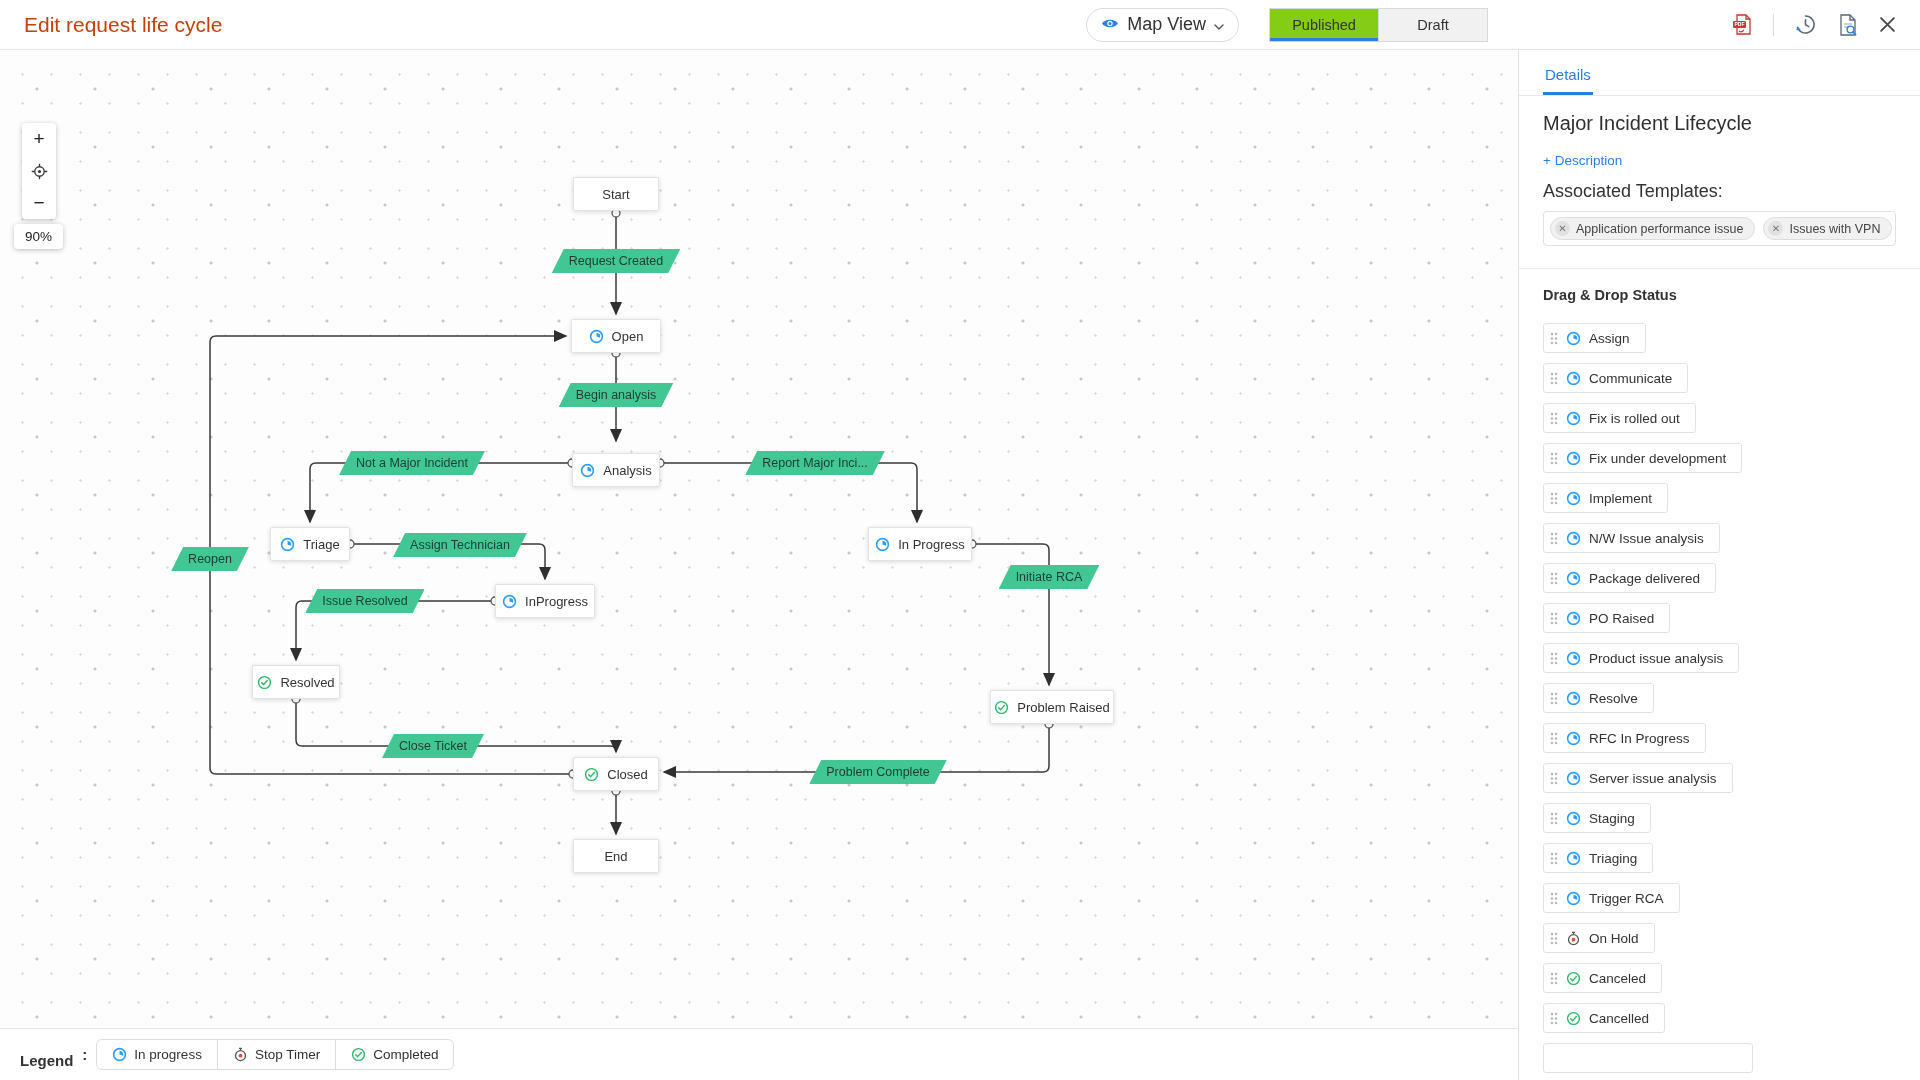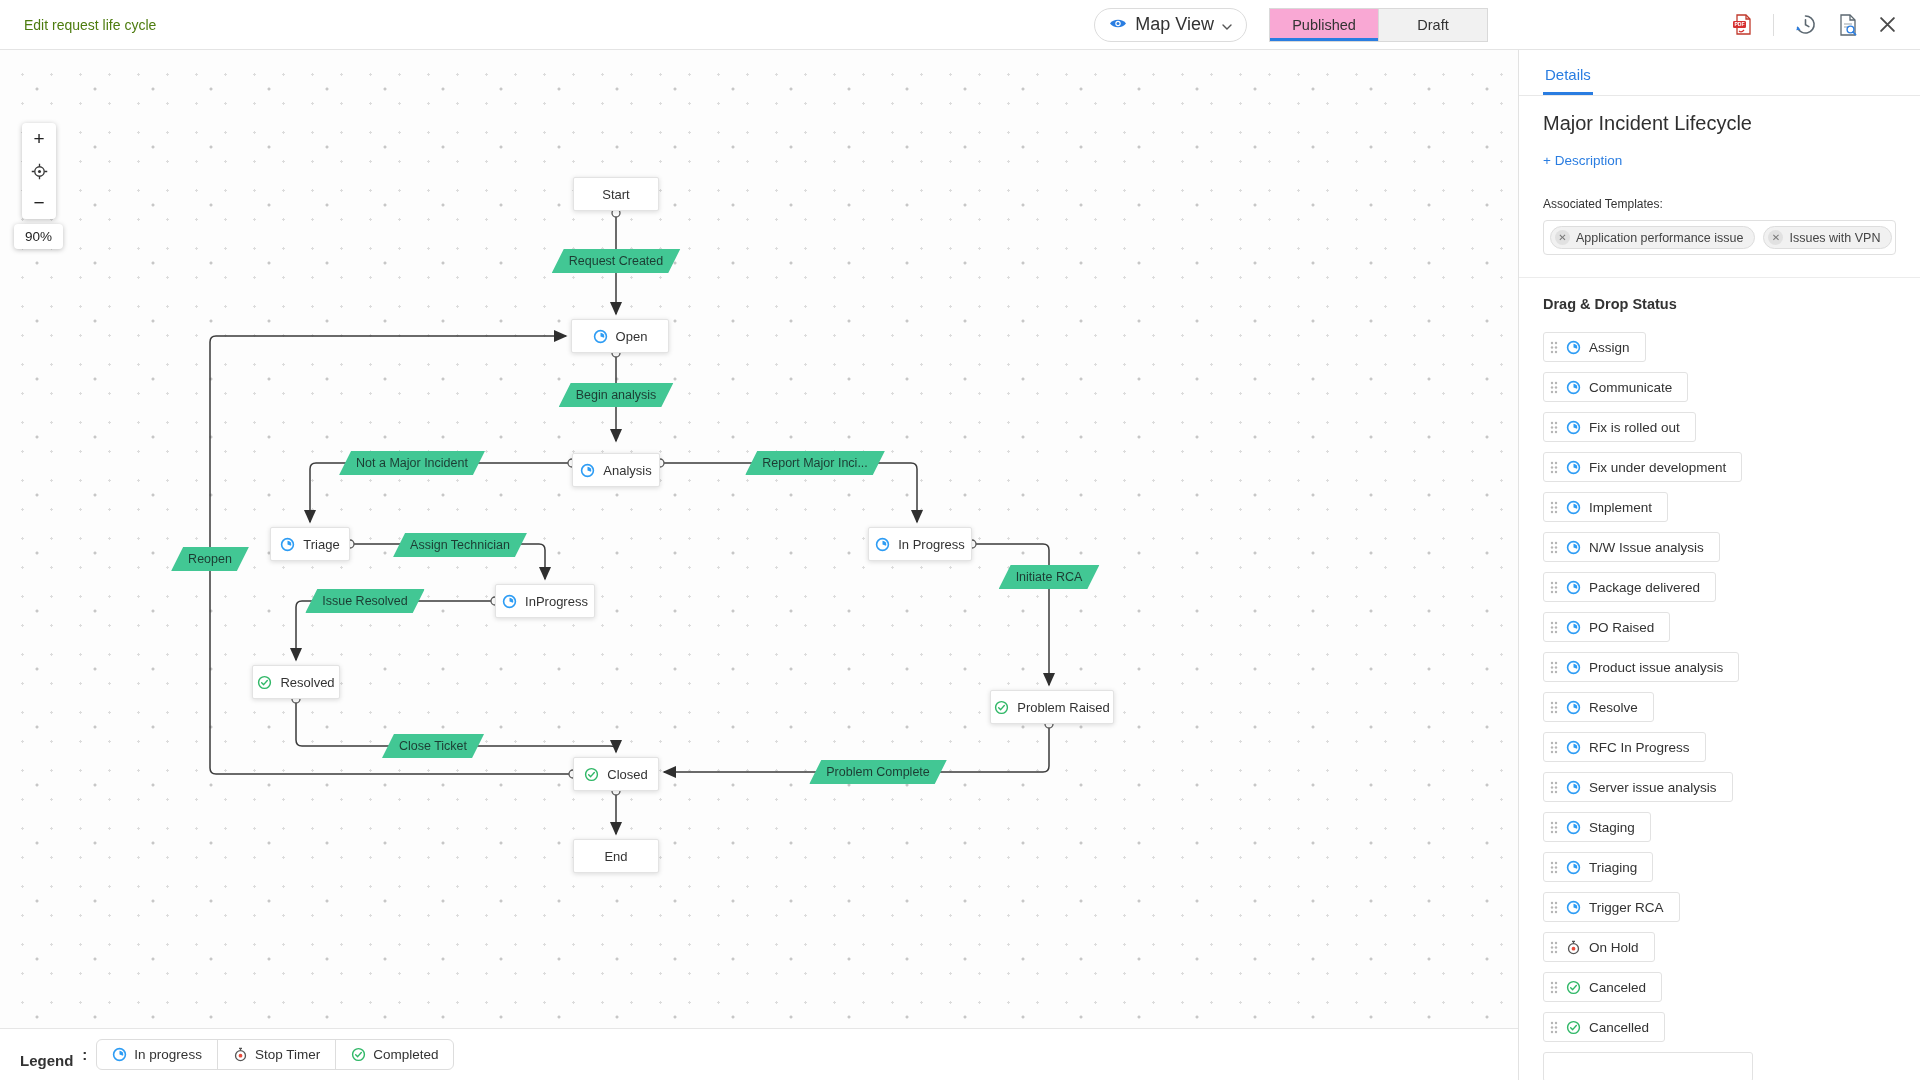--- a/index.html
+++ b/index.html
@@ -2,29 +2,29 @@
 <html><head>
 <meta charset="utf-8">
 <style>
   * { box-sizing: border-box; margin: 0; padding: 0; }
   html,body { width:1920px; height:1080px; overflow:hidden; background:#fff;
               font-family:"Liberation Sans", sans-serif; color:#333; }
 
   
   .topbar { position:absolute; left:0; top:0; width:1920px; height:50px; background:#fff;
             border-bottom:1px solid #e4e4e4; display:flex; align-items:center; padding:0 24px; z-index:30; }
-  .page-title { font-size:14px; font-weight:500; color:#4d7c0f; }
+  .page-title { font-size:21px; font-weight:500; color:#c2410c; }
   .top-spacer { flex:1; }
   .view-pill { display:flex; align-items:center; gap:8px; border:1px solid #dcdcdc; border-radius:17px;
                height:34px; padding:0 14px; margin-right:22px; font-size:18px; color:#333; cursor:pointer; background:#fff; }
   .htabs { display:flex; margin-right:243px; }
   .htab { width:110px; height:34px; display:flex; align-items:center; justify-content:center;
           background:#f1f1f1; border:1px solid #d9d9d9; font-size:14.5px; color:#333; cursor:pointer; }
   .htab + .htab { margin-left:-1px; }
-  .htab.active { background:#f9a8d4; box-shadow:inset 0 -3px 0 #2A7DE1; }
+  .htab.active { background:#84cc16; box-shadow:inset 0 -3px 0 #2A7DE1;margin-left:8px; }
   .top-icons { display:flex; align-items:center; gap:20px; }
   .tool-icon { display:inline-flex; cursor:pointer; }
   .vdiv { width:1px; height:22px; background:#ddd; }
 
   
   .canvas { position:absolute; left:0; top:50px; width:1518px; height:978px; background:#fdfdfd; overflow:hidden;
             background-image:
               radial-gradient(circle,#c7c7c7 1.4px, transparent 1.7px),
               radial-gradient(circle,#dcdcdc 1px, transparent 1.3px);
             background-size:58px 58px, 29px 29px; background-position:8px 10px, 8px 10px; }
@@ -65,21 +65,21 @@
 
   
   .panel { position:absolute; left:1518px; top:50px; width:402px; height:1030px; background:#fff;
            border-left:1px solid #e2e2e2; overflow:hidden; z-index:15; }
   .panel-tabs { height:46px; border-bottom:1px solid #e8e8e8; display:flex; align-items:flex-end; padding:0 24px; }
   .panel-tab { color:#2A7DE1; font-size:15px; padding:0 2px 12px 2px; position:relative; cursor:pointer; }
   .panel-tab::after { content:""; position:absolute; left:0; right:0; bottom:0; height:3px; background:#2A7DE1; }
   .panel-body { padding:0 24px; }
   .panel-title { margin-top:16px; font-size:20px; font-weight:500; color:#2f2f2f; }
   .desc-link { margin-top:18px; font-size:13.5px; color:#2A7DE1; cursor:pointer; display:inline-block; }
-  .assoc-label { margin-top:28px; font-size:12px; color:#333; }
+  .assoc-label { margin-top:12px; font-size:18px; color:#333; }
   .chips-box { margin-top:9px; border:1px solid #e0e0e0; border-radius:4px; padding:5px 6px; display:flex;
                gap:8px; align-items:center; min-height:34px; flex-wrap:nowrap; }
   .chip { display:inline-flex; align-items:center; gap:6px; background:#f1f1f1; border:1px solid #ddd;
           border-radius:12px; padding:3px 11px 3px 4px; font-size:12.5px; color:#444; white-space:nowrap; }
   .chip-x { width:15px; height:15px; border-radius:50%; background:#e1e1e1; color:#777; font-size:10px;
             display:inline-flex; align-items:center; justify-content:center; cursor:pointer; }
   .panel-divider { margin:22px -24px 0 -24px; border-top:1px solid #ececec; }
   .dnd-heading { margin-top:18px; font-size:14.5px; font-weight:bold; color:#333; }
   .status-list { margin-top:20px; }
   .status-chip { display:inline-flex; align-items:center; gap:8px; height:30px; border:1px solid #e2e2e2;
@@ -187,21 +187,21 @@
       <circle cx="972" cy="494" r="4" class="port"></circle>
       <path d="M1049,674 V716 Q1049,722 1043,722 H664" class="edge" marker-end="url(#arrowhead)"></path>
       <circle cx="1049" cy="674" r="4" class="port"></circle>
       <path d="M616,741 V784" class="edge" marker-end="url(#arrowhead)"></path>
       <circle cx="616" cy="741" r="4" class="port"></circle>
     </svg>
   <div id="node-layer">
       <div class="node" style="left: 573px; top: 127px; width: 86px;">
         <span>Start</span>
       </div>
-      <div class="node" style="left: 571px; top: 269px; width: 98px;">
+      <div class="node" style="left: 571px; top: 269px; width: 90px;">
         <span class="node-icon">
           <svg width="15" height="15" viewBox="0 0 16 16">
             <circle cx="8" cy="8" r="6.3" fill="#fff" stroke="#2D9CF4" stroke-width="1.7"></circle>
             <path d="M8 8 L8 3.9 A4.1 4.1 0 0 1 11.8 9.4 Z" fill="#2D9CF4"></path>
           </svg>
         </span>
         <span>Open</span>
       </div>
       <div class="node" style="left: 572px; top: 396px; width: 88px; margin-top: 7px;">
         <span class="node-icon">

